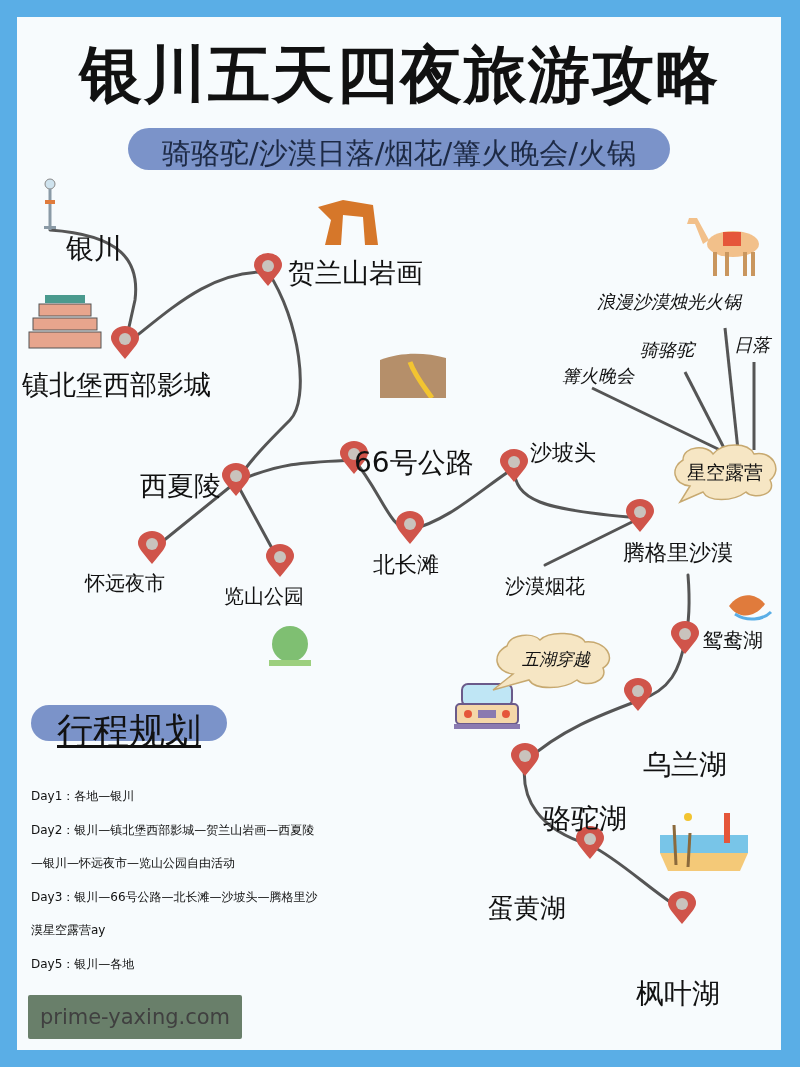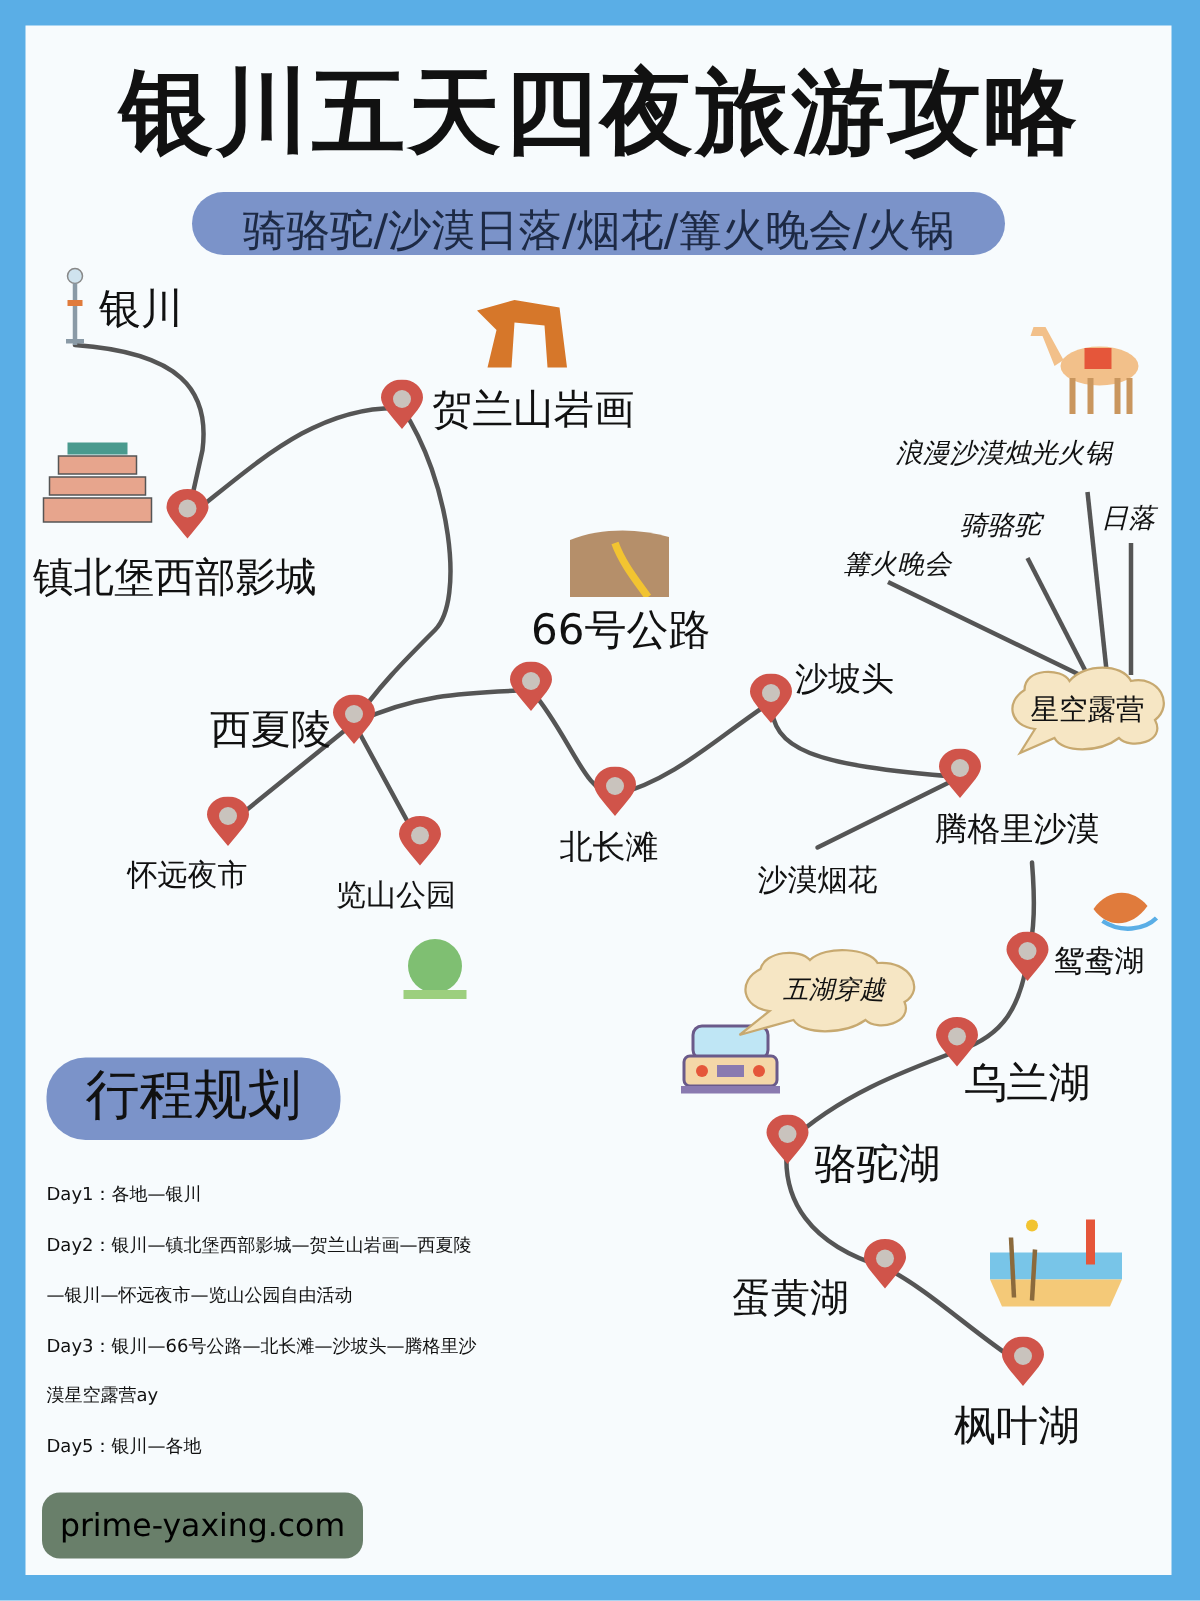--- a/index.html
+++ b/index.html
@@ -4,27 +4,27 @@
 <style>
   html,body{margin:0;padding:0;}
   body{width:800px;height:1067px;background:#5aaee6;position:relative;overflow:hidden;font-family:"DejaVu Sans",sans-serif;}
   .card{position:absolute;left:17px;top:17px;width:764px;height:1033px;background:#f7fbfd;}
   .title{position:absolute;left:0;width:800px;top:30px;text-align:center;font-size:62px;font-weight:bold;color:#111;letter-spacing:2px;line-height:90px;}
   .subtitle{position:absolute;left:128px;top:128px;width:542px;height:42px;border-radius:25px;background:#7b93c9;color:#1d2a45;font-size:29px;line-height:50px;text-align:center;}
   .lbl{position:absolute;color:#111;white-space:nowrap;}
   .l24{font-size:27px;}
   .l20{font-size:20px;}
   .l18{font-size:18px;font-style:italic;}
-  .l28{font-size:28px;}
+  .l28{font-size:28px;margin-top:43px;}
   svg.map{position:absolute;left:0;top:0;}
   .pin{position:absolute;width:34px;height:34px;margin-left:-17px;margin-top:-34px;}
-  .section{position:absolute;left:31px;top:705px;width:196px;height:55px;border-radius:26px;background:#7b93c9;color:#111;font-size:36px;line-height:52px;text-align:center;}
+  .section{position:absolute;left:31px;top:705px;width:196px;height:36px;border-radius:26px;background:#7b93c9;color:#111;font-size:36px;line-height:52px;text-align:center;text-decoration:underline;}
   .itin{position:absolute;left:31px;top:780px;width:440px;font-size:12px;color:#111;line-height:33.5px;}
   .itin div{white-space:nowrap;}
-  .watermark{position:absolute;left:28px;top:995px;width:214px;height:44px;border-radius:12px;background:rgba(80,105,80,0.85);color:#000000;font-size:21px;line-height:44px;text-align:center;}
+  .watermark{position:absolute;left:28px;top:995px;width:214px;height:44px;border-radius:2px;background:rgba(80,105,80,0.85);color:#404040;font-size:21px;line-height:44px;text-align:center;}
 </style>
 </head>
 <body>
 
 <div class="card"></div>
 
 <div class="title">银川五天四夜旅游攻略</div>
 <div class="subtitle">骑骆驼/沙漠日落/烟花/篝火晚会/火锅</div>
 
 <svg class="map" width="800" height="1067">

